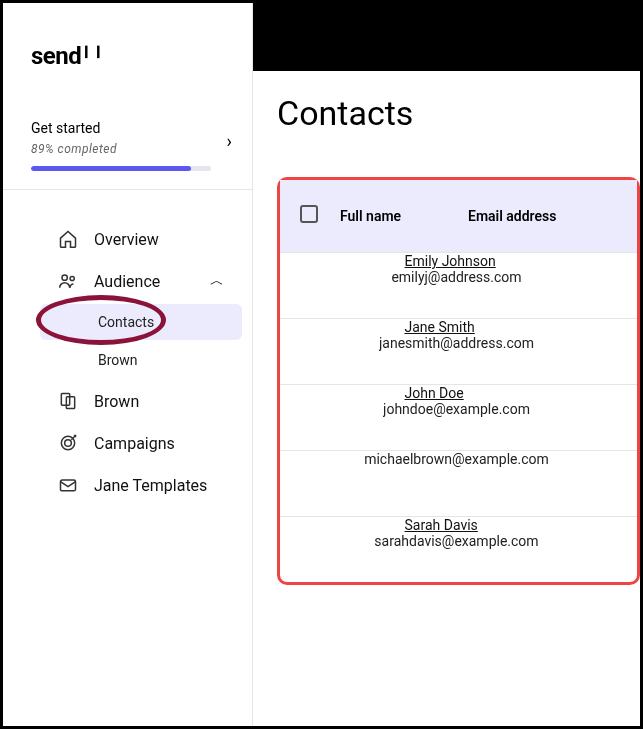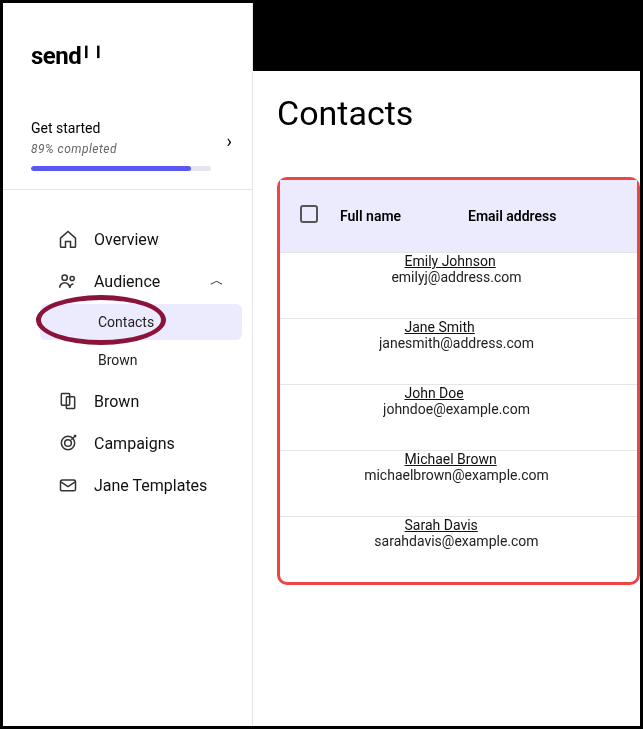--- a/index.html
+++ b/index.html
@@ -298,21 +298,20 @@
       <div class="col-name"><span class="name-link">Jane Smith</span></div>
       <div class="col-email">janesmith@address.com</div>
     </div>
     <div class="table-row">
       <div class="col-check"></div>
       <div class="col-name"><span class="name-link">John Doe</span></div>
       <div class="col-email">johndoe@example.com</div>
     </div>
     <div class="table-row">
       <div class="col-check"></div>
-      <div class="col-name"><span class="name-link">Michael Brown</span></div>
       <div class="col-email">michaelbrown@example.com</div>
     </div>
     <div class="table-row">
       <div class="col-check"></div>
       <div class="col-name"><span class="name-link">Sarah Davis</span></div>
       <div class="col-email">sarahdavis@example.com</div>
     </div>
   </div>
 </div>
 

